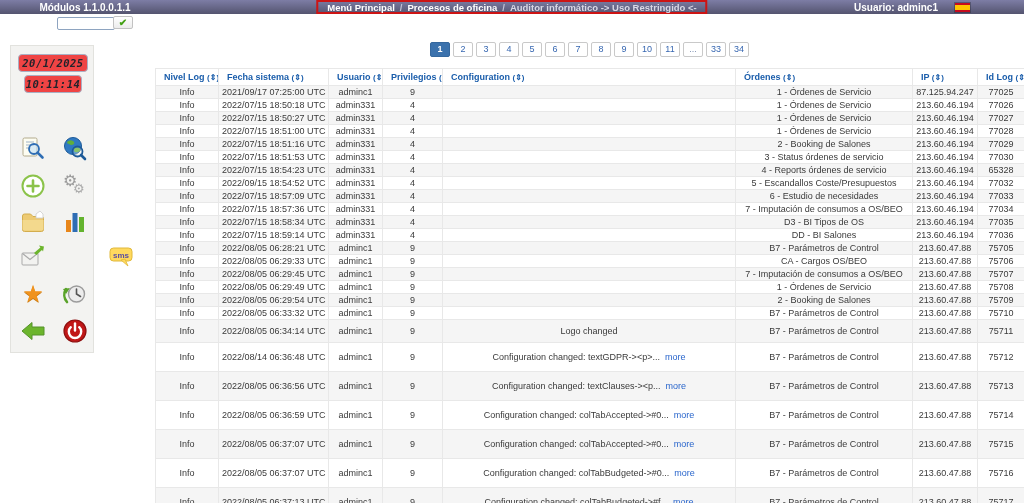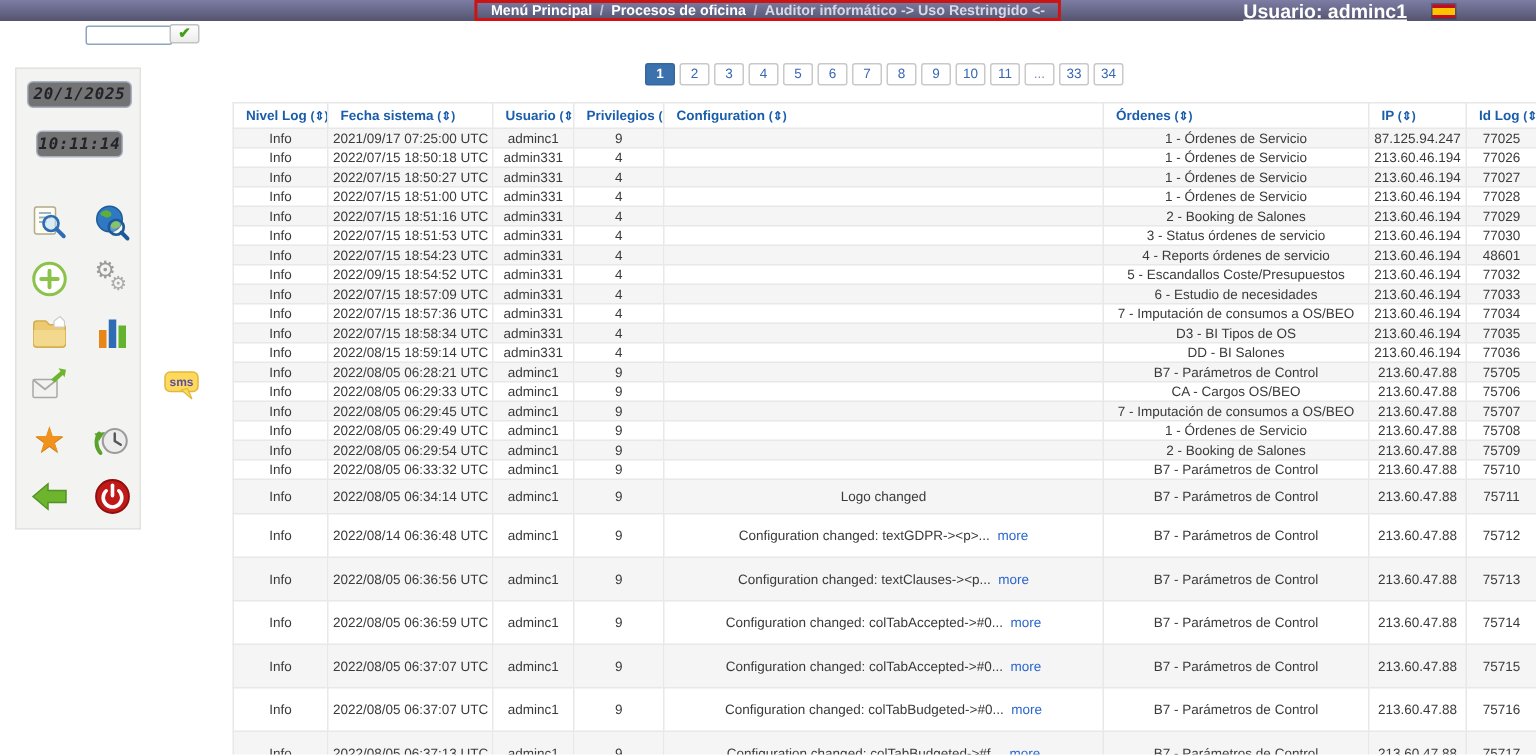--- a/index.html
+++ b/index.html
@@ -17,41 +17,41 @@
   .app-title{position:absolute;left:0;top:0;width:170px;height:14px;
     display:flex;align-items:center;justify-content:center;}
   .breadcrumb{
     position:absolute;left:50%;top:0;transform:translateX(-50%);
     height:14px;box-sizing:border-box;border:2px solid #cc1414;
     display:flex;align-items:center;gap:5px;padding:0 9px;white-space:nowrap;
   }
   .crumb{font-size:9.5px;font-weight:bold;color:#fff;}
   .crumb.last{color:#d9d9e6;}
   .crumb-sep{color:#c3c3d6;font-size:9.5px;}
-  .user-label{position:absolute;right:86px;top:0;height:14px;display:flex;align-items:center;font-size:13px;text-decoration:underline;}
+  .user-label{position:absolute;right:86px;top:0;height:14px;display:flex;align-items:center;font-size:10px;}
   .flag{position:absolute;right:54px;top:3px;width:15px;height:9px;
     background:linear-gradient(#c60b1e 0 25%,#ffc400 25% 75%,#c60b1e 75% 100%);
     box-shadow:0 0 0 1px rgba(0,0,0,.25);}
   
   .quickbar{position:absolute;left:0;top:14px;width:1024px;height:18px;background:#fff;}
   .quick-input{position:absolute;left:57px;top:3px;width:52px;height:11px;
     border:1px solid #8ea4c0;border-radius:2px;font-size:9px;padding:0 2px;outline:none;}
   .quick-btn{position:absolute;left:113px;top:2px;width:20px;height:13px;
     background:linear-gradient(#ffffff,#ececec);border:1px solid #c2c2c2;border-radius:2px;
     display:flex;align-items:center;justify-content:center;cursor:pointer;padding:0;}
   .quick-btn .chk{color:#43a014;font-size:10px;line-height:10px;font-weight:bold;}
   
   .sidebar{position:absolute;left:10px;top:45px;width:84px;height:308px;
     background:#f3f3f1;border:1px solid #e2e2de;box-sizing:border-box;}
-  .lcd{position:absolute;background:#737373;border:1px solid #a9b0c4;border-radius:4px;
+  .lcd{position:absolute;background:#ef4444;border:1px solid #a9b0c4;border-radius:4px;
     font-family:"DejaVu Sans Mono",monospace;font-style:italic;font-weight:bold;
     font-size:10.5px;color:#22232b;display:flex;align-items:center;justify-content:center;
     letter-spacing:.5px;}
   .lcd.date{left:7px;top:8px;width:68px;height:16px;}
-  .lcd.time{left:13px;top:29px;width:56px;height:16px;margin-top:12px;}
+  .lcd.time{left:13px;top:29px;width:56px;height:16px;}
   .icon-cell{position:absolute;width:28px;height:26px;display:flex;align-items:center;justify-content:center;cursor:pointer;}
   .gears{position:relative;width:26px;height:26px;color:#9b9b9b;}
   .gears .g1{position:absolute;left:1px;top:0px;font-size:16px;line-height:16px;}
   .gears .g2{position:absolute;left:11px;top:9px;font-size:13px;line-height:13px;color:#ababab;}
   .star-glyph{font-size:24px;line-height:24px;color:#f0931e;text-shadow:0 1px 0 #c87a12;}
   
   .pagination{position:absolute;left:155px;top:40px;width:869px;height:18px;
     display:flex;align-items:center;justify-content:center;gap:3px;}
   .page{min-width:20px;height:15px;box-sizing:border-box;border:1px solid #c9c9c9;border-radius:2px;
     background:#fff;color:#3767b1;font-size:9px;display:flex;align-items:center;justify-content:center;
@@ -70,20 +70,21 @@
   table.log tbody tr:nth-child(odd){background:#f5f5f5;}
   table.log tbody tr:nth-child(even){background:#ffffff;}
   tr.tall td{height:22px;}
   tr.config td{height:28px;}
   a.more{color:#2a66cc;text-decoration:none;cursor:pointer;}
 </style>
 </head>
 <body>
 
 <div class="topbar">
+  <div class="app-title">Módulos 1.1.0.0.1.1</div>
   <div class="breadcrumb">
     <span class="crumb">Menú Principal</span>
     <span class="crumb-sep">/</span>
     <span class="crumb">Procesos de oficina</span>
     <span class="crumb-sep">/</span>
     <span class="crumb last">Auditor informático -&gt; Uso Restringido &lt;-</span>
   </div>
   <div class="user-label">Usuario: adminc1</div>
   <div class="flag"></div>
 </div>
@@ -290,21 +291,21 @@
           <td>77030</td>
         </tr>
         <tr>
           <td>Info</td>
           <td>2022/07/15 18:54:23 UTC</td>
           <td>admin331</td>
           <td>4</td>
           <td><span></span></td>
           <td>4 - Reports órdenes de servicio</td>
           <td>213.60.46.194</td>
-          <td>48601</td>
+          <td>65328</td>
         </tr>
         <tr>
           <td>Info</td>
           <td>2022/09/15 18:54:52 UTC</td>
           <td>admin331</td>
           <td>4</td>
           <td><span></span></td>
           <td>5 - Escandallos Coste/Presupuestos</td>
           <td>213.60.46.194</td>
           <td>77032</td>
@@ -334,21 +335,21 @@
           <td>2022/07/15 18:58:34 UTC</td>
           <td>admin331</td>
           <td>4</td>
           <td><span></span></td>
           <td>D3 - BI Tipos de OS</td>
           <td>213.60.46.194</td>
           <td>77035</td>
         </tr>
         <tr>
           <td>Info</td>
-          <td>2022/08/15 18:59:14 UTC</td>
+          <td>2022/07/15 18:59:14 UTC</td>
           <td>admin331</td>
           <td>4</td>
           <td><span></span></td>
           <td>DD - BI Salones</td>
           <td>213.60.46.194</td>
           <td>77036</td>
         </tr>
         <tr>
           <td>Info</td>
           <td>2022/08/05 06:28:21 UTC</td>

